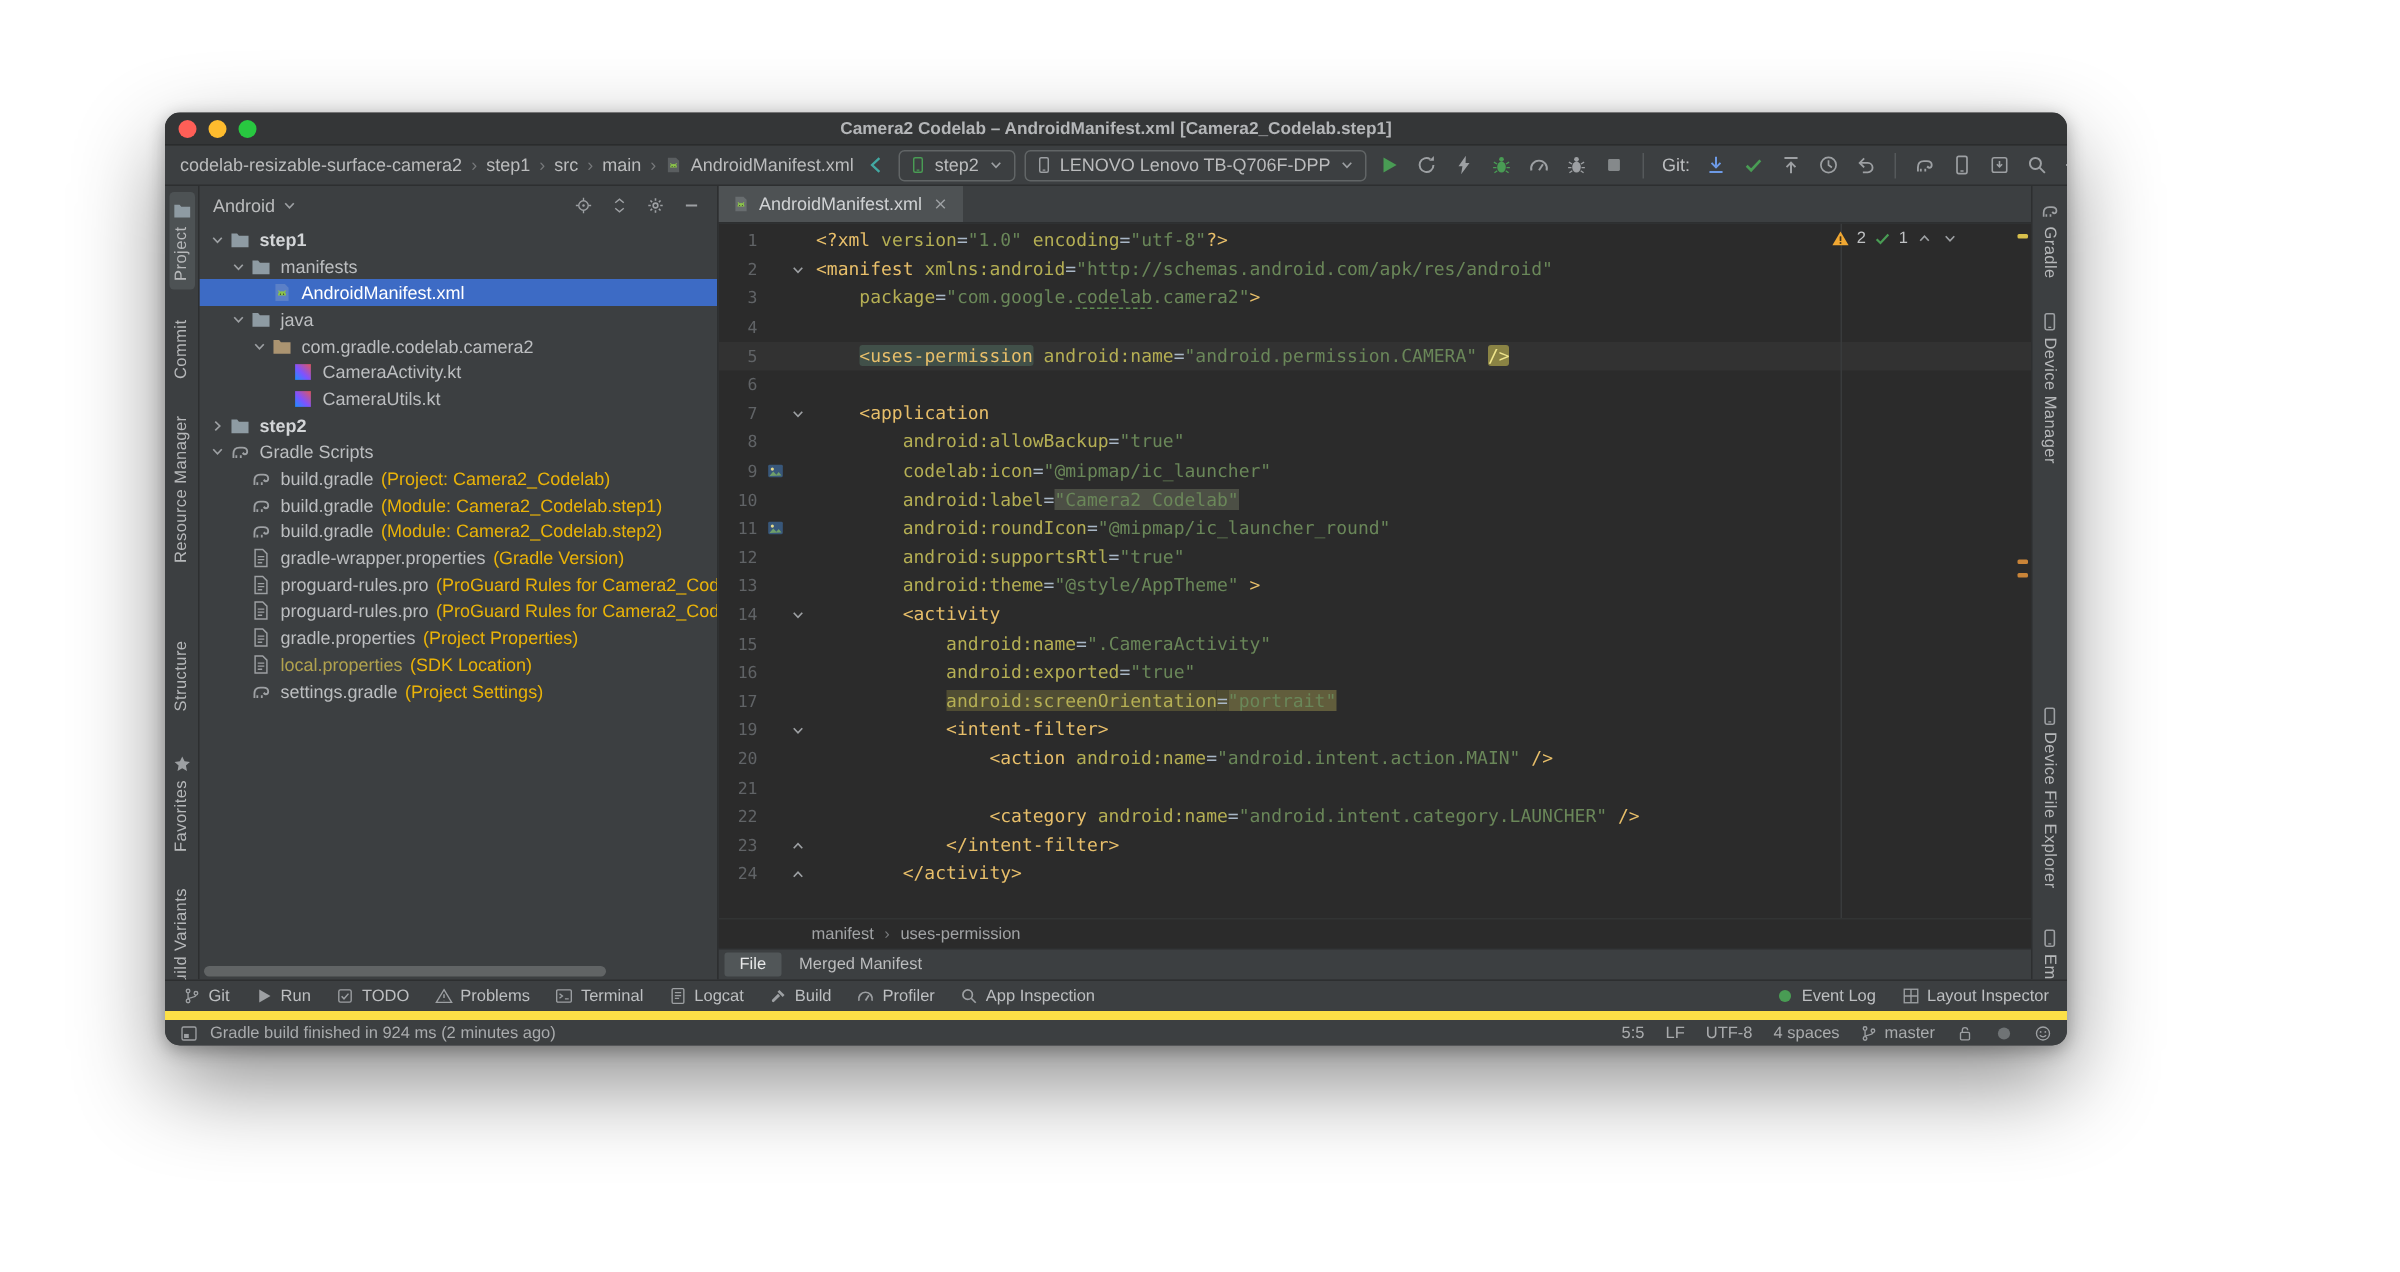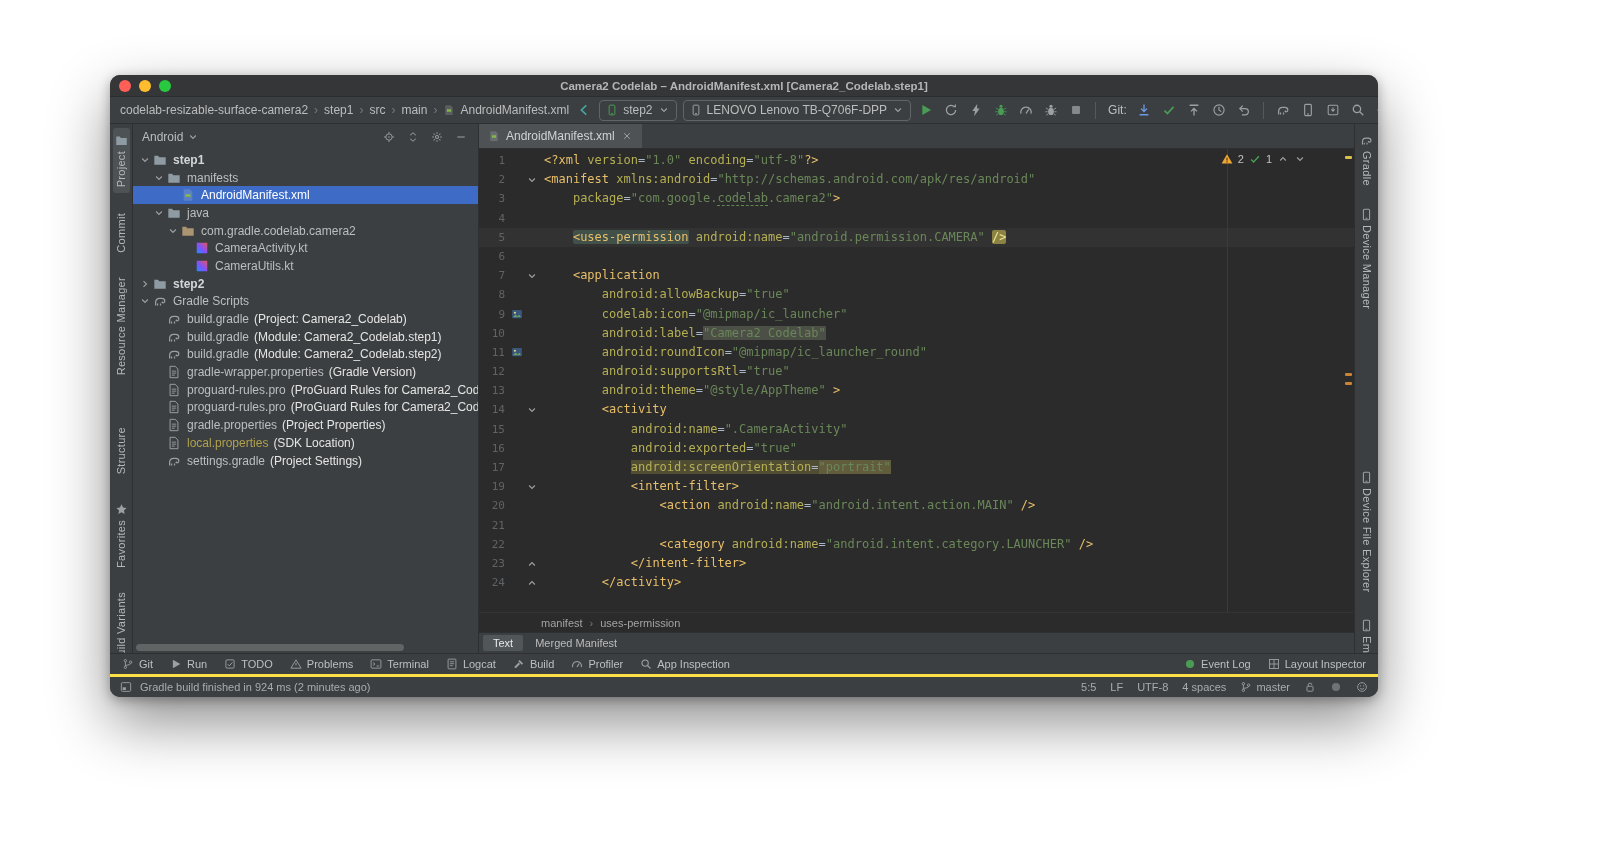--- a/index.html
+++ b/index.html
@@ -35,21 +35,21 @@
 .pp-header{flex:0 0 25px;display:flex;align-items:center;gap:4px;padding:0 9px;font-size:12px}
 .pp-mode{display:flex;align-items:center;gap:4px;cursor:default}
 .pp-actions{margin-left:auto;display:flex;align-items:center;gap:8px}
 .tree{flex:1;overflow:hidden;font-size:12px;padding-top:2px}
 .tree-row{height:17.7px;display:flex;align-items:center;white-space:nowrap;color:#bcbec0;cursor:default}
 .tree-row.bold .tree-label{font-weight:bold;color:#d3d5d7}
 .tree-row.selected{background:#3d6bc5;color:#fff}
 .tree-row.selected .tree-label{color:#fff}
 .tree-chev{width:15px;flex:0 0 15px;display:inline-flex;justify-content:center;color:#9da0a3}
 .tree-ic{width:16px;flex:0 0 16px;margin-right:5px}
-.tree-detail{color:#e5e5e5;margin-left:5px}
+.tree-detail{color:#eab308;margin-left:5px}
 .tree-label.ignored{color:#b0a14e}
 .pp-hscroll{position:absolute;left:3px;bottom:2px;width:268px;height:7px;border-radius:4px;background:rgba(165,168,170,.35)}
 .editor{flex:1;display:flex;flex-direction:column;min-width:0;background:#2b2b2b}
 .tabbar{flex:0 0 25px;background:#3c3f41;border-bottom:1px solid #2d2f30;display:flex;align-items:stretch}
 .etab{display:flex;align-items:center;gap:6px;padding:0 9px;background:#4e5254;color:#d0d2d4;font-size:12px}
 .codewrap{flex:1;position:relative;overflow:hidden;font-family:"DejaVu Sans Mono",monospace;font-size:12px}
 .lines{padding-top:2px}
 .line{display:flex;height:19.2px;line-height:19.2px;white-space:pre}
 .caret-line{background:#323232}
 .ln{flex:0 0 30px;text-align:right;color:#606366;font-size:11px;padding-right:4px}
@@ -76,21 +76,21 @@
 .sm-orange2{top:233px;background:#c98438}
 .ebc{flex:0 0 20px;border-top:1px solid #323434;display:flex;align-items:center;padding-left:62px;gap:6px;font-size:11px;color:#a1a3a5;font-family:"Liberation Sans",sans-serif;background:#2b2b2b}
 .ebc-item{cursor:default}
 .vtabs{flex:0 0 21px;background:#3c3f41;border-top:1px solid #2d2f30;display:flex;align-items:center;padding-left:4px;gap:2px;font-size:11px;color:#bbbcbd;font-family:"Liberation Sans",sans-serif}
 .vtab{padding:2px 10px;border-radius:2px;cursor:default}
 .vtab.active{background:#515658;color:#e8e9ea}
 .bottombar{flex:0 0 21px;background:#3c3f41;border-top:1px solid #2d2f30;display:flex;align-items:center;font-size:11px;padding:0 12px;color:#bdbfc1}
 .bbar-left{display:flex;align-items:center;gap:17px}
 .bbar-right{margin-left:auto;display:flex;align-items:center;gap:17px}
 .bbar-item{display:flex;align-items:flex-end;gap:5px;cursor:default}
-.statusbar{flex:0 0 23px;background:#3c3f41;border-top:3px solid #fde047;display:flex;align-items:center;font-size:11px;color:#a9abad;padding:0 10px;gap:8px}
+.statusbar{flex:0 0 23px;background:#3c3f41;border-top:6px solid #fde047;display:flex;align-items:center;font-size:11px;color:#a9abad;padding:0 10px;gap:8px}
 .sb-right{margin-left:auto;display:flex;align-items:center;gap:14px}
 .sb-item{display:flex;align-items:center;gap:4px;cursor:default}
 </style>
 </head>
 <body>
 
 <svg width="0" height="0" style="position:absolute" aria-hidden="true">
 <defs>
 <linearGradient id="kgrad" x1="0" y1="1" x2="1" y2="0">
         <stop offset="0" stop-color="#1b8fff"></stop>
@@ -774,21 +774,21 @@
         <div class="scrollmark sm-yellow"></div>
         <div class="scrollmark sm-orange1"></div>
         <div class="scrollmark sm-orange2"></div>
       </div>
       <div class="ebc">
           <span class="ebc-item">manifest</span>
           <span class="bc-sep">›</span>
           <span class="ebc-item">uses-permission</span>
         </div>
       <div class="vtabs">
-          <span class="vtab active">Text</span>
+          <span class="vtab active">File</span>
           <span class="vtab">Merged Manifest</span>
         </div>
     </div>
 
     <div class="strip right">
         <div class="strip-item" style="margin-top:4px">
           <span class="icw ">
             <svg class="ic sic">
               <use href="#sym-elephant"></use>
             </svg>

